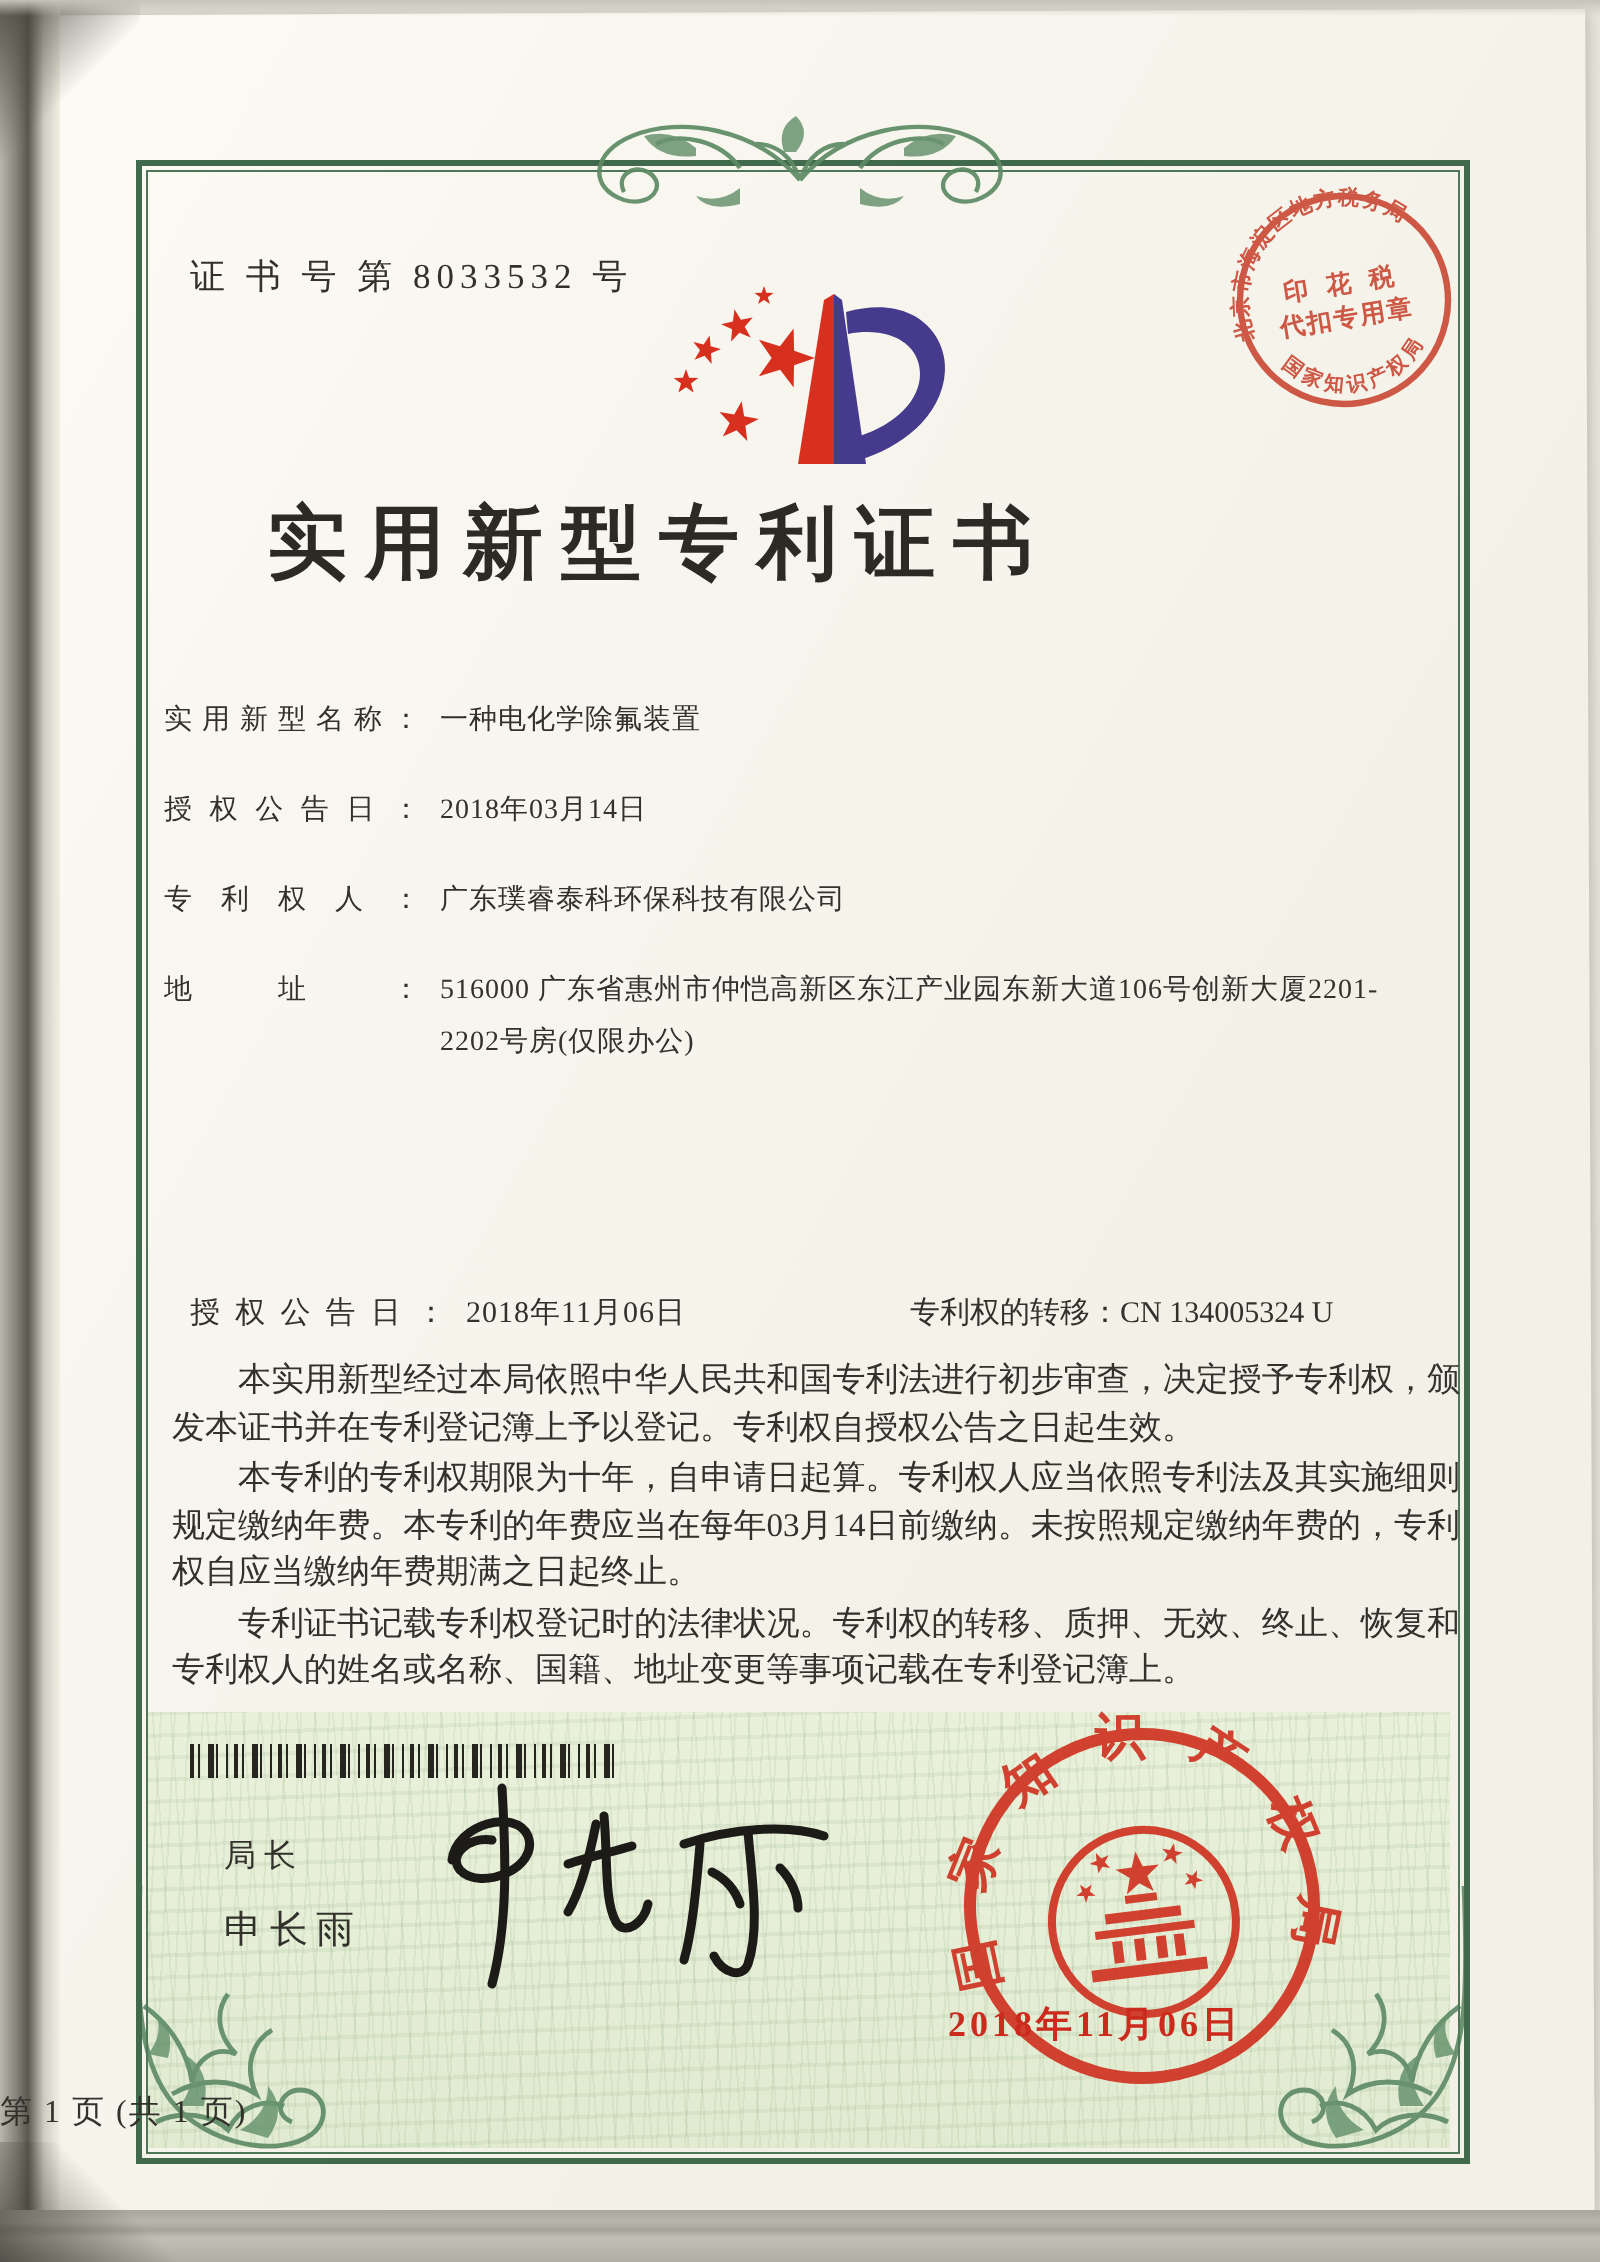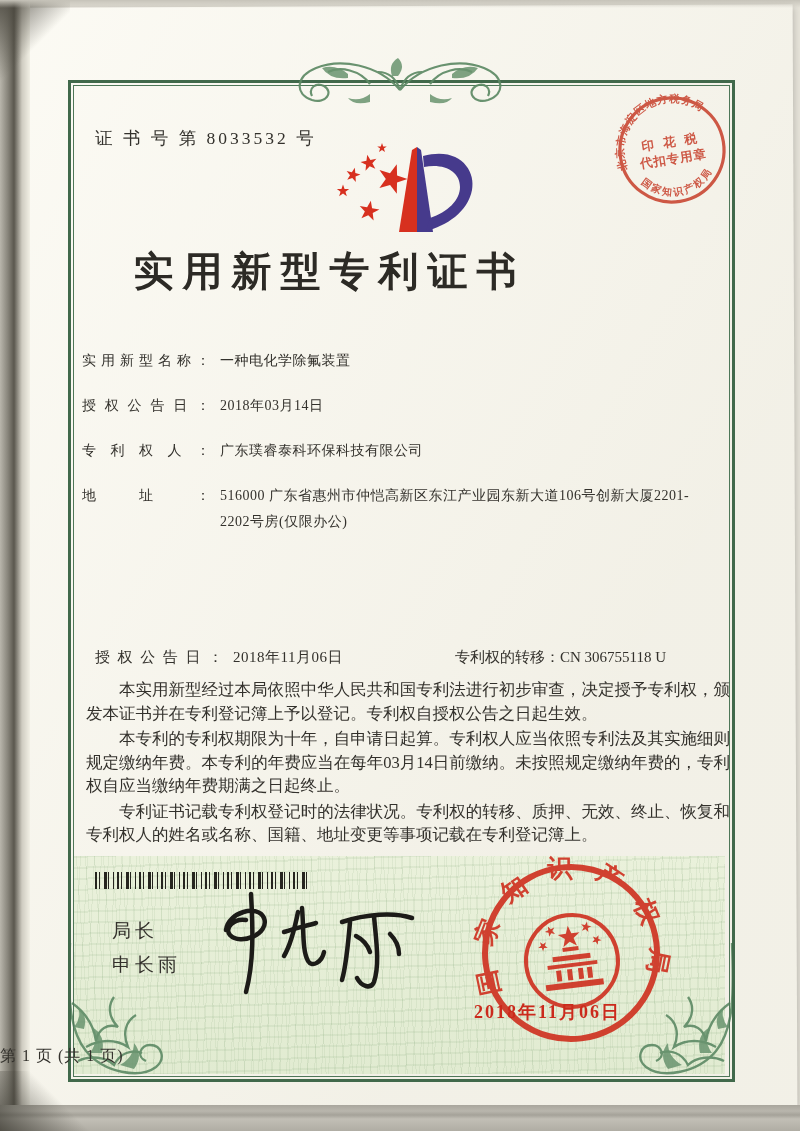--- a/index.html
+++ b/index.html
@@ -40,21 +40,21 @@
   .fvalue{margin-left:10px;letter-spacing:.5px;}
   .grant-row{left:95px;top:644px;width:620px;font-size:15px;display:flex;line-height:26px;}
   .grant-no{position:absolute;left:360px;top:0;white-space:nowrap;}
   .body-text{left:86px;top:678px;width:644px;font-size:16.5px;line-height:23.5px;text-align:justify;}
   .body-text p{margin:0 0 2px;text-indent:2em;}
   .barcode{left:95px;top:872px;width:216px;height:17px;
     background:
      repeating-linear-gradient(90deg,#26251f 0 2px,transparent 2px 4px,#26251f 4px 5px,transparent 5px 9px,
        #26251f 9px 12px,transparent 12px 13px,#26251f 13px 14px,transparent 14px 18px,
        #26251f 18px 19px,transparent 19px 22px);}
-  .officer-title{left:112px;top:918px;font-size:19px;letter-spacing:4px;}
+  .officer-title{left:112px;top:918px;font-size:16px;letter-spacing:4px;}
   .officer-name{left:112px;top:952px;font-size:19px;letter-spacing:4px;}
   .sign-svg{left:198px;top:888px;}
   .seal-svg{left:478px;top:860px;}
   .seal-date{left:474px;top:1000px;font-size:18px;font-weight:700;color:#cb2a1c;letter-spacing:2px;}
   .footer{left:0;top:1046px;width:800px;text-align:left;font-size:16px;letter-spacing:1px;}
   .tax-stamp{left:610px;top:88px;}
   .logo-svg{left:322px;top:132px;}
   .orn-top{left:220px;top:50px;}
   .orn-bl{left:56px;bottom:48px;}
   .orn-br{left:634px;bottom:48px;}
@@ -177,21 +177,21 @@
     <div class="frow">
       <span class="flabel">地址：</span>
       <span class="fvalue">516000 广东省惠州市仲恺高新区东江产业园东新大道106号创新大厦2201-2202号房(仅限办公)</span>
     </div>
   </div>
 
   <div class="abs grant-row">
     <span class="flabel">授权公告日：</span>
     <span class="fvalue">2018年11月06日</span>
     <span class="grant-no">
-      <span>专利权的转移：</span><span>CN 306755118 U</span>
+      <span>专利权的转移：</span><span>CN 134005324 U</span>
     </span>
   </div>
 
   <div class="abs body-text">
     <p>本实用新型经过本局依照中华人民共和国专利法进行初步审查，决定授予专利权，颁发本证书并在专利登记簿上予以登记。专利权自授权公告之日起生效。</p>
     <p>本专利的专利权期限为十年，自申请日起算。专利权人应当依照专利法及其实施细则规定缴纳年费。本专利的年费应当在每年03月14日前缴纳。未按照规定缴纳年费的，专利权自应当缴纳年费期满之日起终止。</p>
     <p>专利证书记载专利权登记时的法律状况。专利权的转移、质押、无效、终止、恢复和专利权人的姓名或名称、国籍、地址变更等事项记载在专利登记簿上。</p>
   </div>
 
   <div class="abs barcode"></div>

